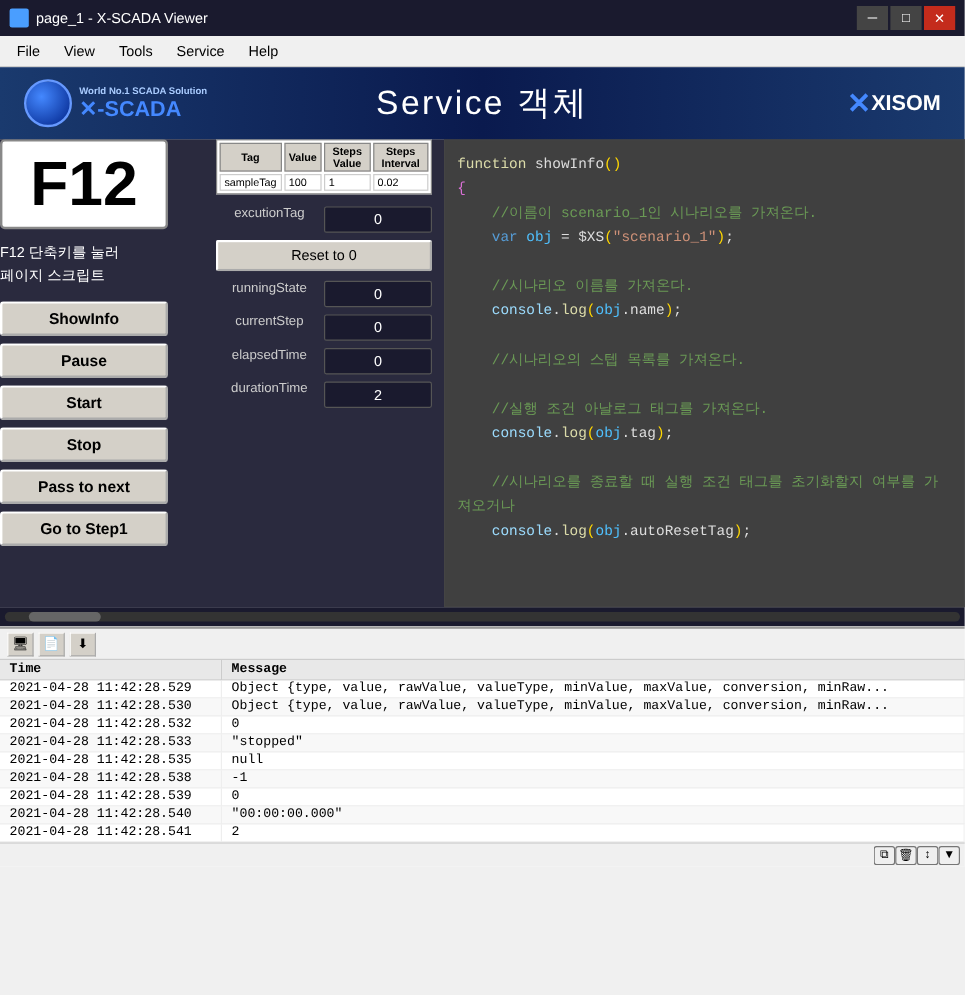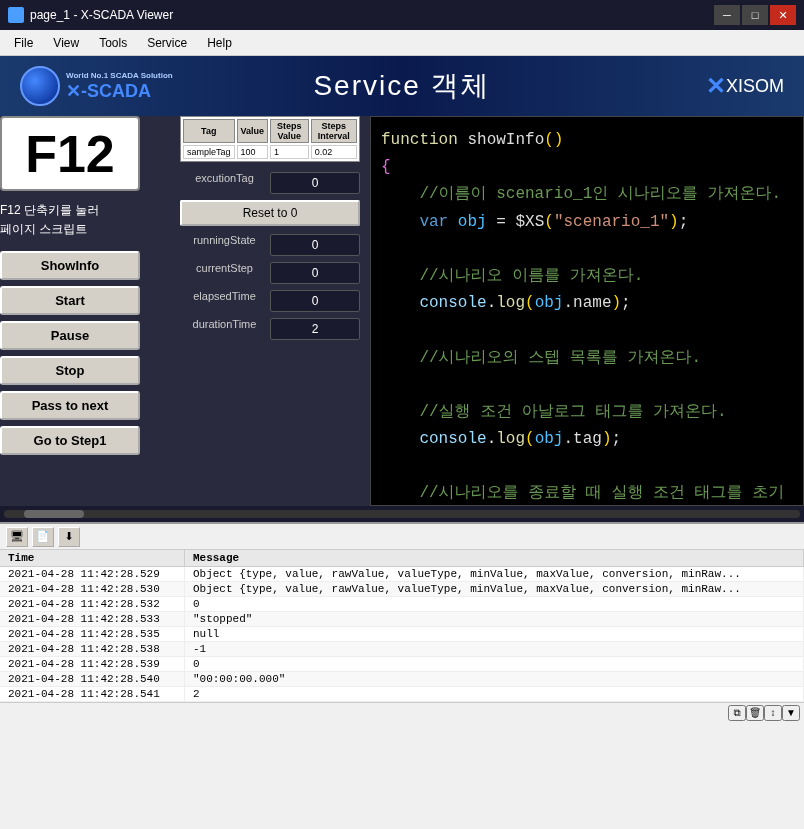--- a/index.html
+++ b/index.html
@@ -72,21 +72,21 @@
       font-weight: normal;
       letter-spacing: 2px;
     }
     .xisom-logo {
       position: absolute;
       right: 20px;
       display: flex;
       align-items: center;
     }
     .xisom-x { color: #4488ff; font-size: 24px; font-weight: bold; }
-    .xisom-text { color: white; font-size: 18px; font-weight: normal; }
+    .xisom-text { color: white; font-size: 18px; font-weight: bold; }
 
     
     .main-content {
       background: #2a2a3e;
       display: flex;
       height: 390px;
       gap: 10px;
     }
 
     
@@ -195,24 +195,24 @@
       cursor: pointer;
       width: 100%;
       text-align: center;
       margin-bottom: 4px;
       border-radius: 2px;
     }
 
     
     .code-panel {
       flex: 1;
-      background: #000000;
+      background: #404040;
       color: #ddd;
       font-family: 'Courier New', monospace;
-      font-size: 16px;
+      font-size: 12px;
       padding: 10px;
       overflow-y: auto;
       border: 1px solid #444;
       line-height: 1.7;
     }
     .code-fn { color: #dcdcaa; }
     .code-kw { color: #569cd6; }
     .code-string { color: #ce9178; }
     .code-comment { color: #6a9955; }
     .code-method { color: #9cdcfe; }
@@ -354,22 +354,22 @@
 
 <div class="main-content">
 
   <div class="left-panel">
     <div class="f12-display">F12</div>
     <div class="f12-description">
       <div>F12 단축키를 눌러</div>
       <div>페이지 스크립트</div>
     </div>
     <button class="action-btn">ShowInfo</button>
+    <button class="action-btn">Pause</button>
     <button class="action-btn">Start</button>
-    <button class="action-btn">Pause</button>
     <button class="action-btn">Stop</button>
     <button class="action-btn">Pass to next</button>
     <button class="action-btn">Go to Step1</button>
   </div>
 
   <div class="mid-panel">
     <table class="tag-table">
       <thead>
         <tr>
           <th>Tag</th>

